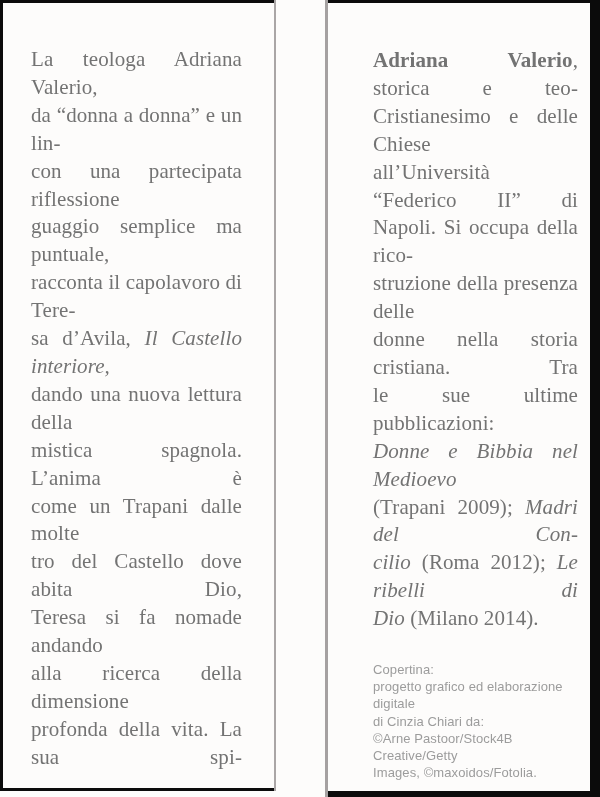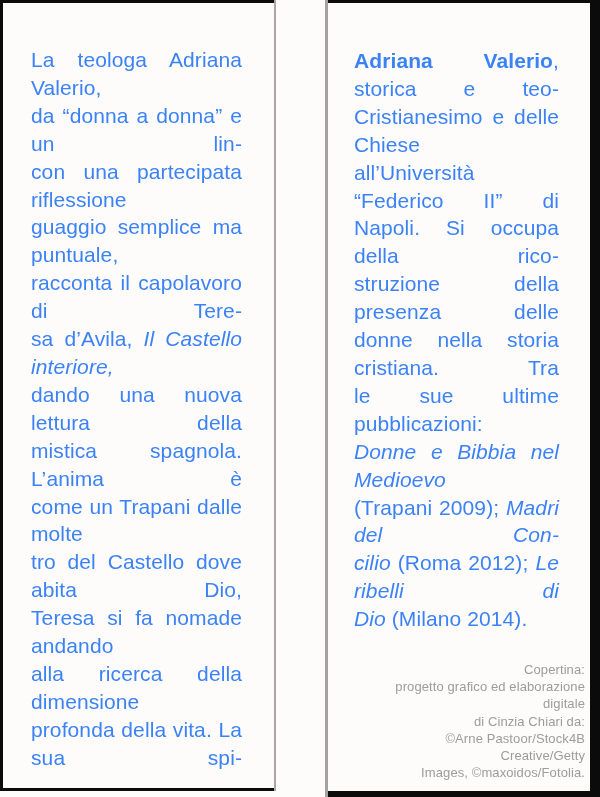--- a/index.html
+++ b/index.html
@@ -29,43 +29,43 @@
     border-right: 10px solid #0b0b0b;
     border-bottom: 6px solid #0b0b0b;
   }
   
   .rule { position: absolute; top: 0; }
   .rule-left  { left: 274px; width: 2px; height: 791px; background: #aaa6a6; }
   .rule-right { left: 325px; width: 3px; height: 797px; background: #a5a1a1; }
   
   .serif-block { position: absolute; }
   .serif-block .line {
-    font-family: Liberation Sans, sans-serif;
+    font-family: Liberation Serif, serif;
     font-size: 21px;
     line-height: 27.9px;
-    color: #3b82f6;
+    color: #737373;
     letter-spacing: 0.1px;
     text-align: justify;
     text-align-last: justify;
     white-space: normal;
   }
   .serif-block .line.last { text-align-last: left; }
   .serif-block .i { font-style: italic; }
   .serif-block .b { font-weight: bold; }
   #left-text { left: 31px; top: 46px; width: 211px; }
-  #bio-text  { left: 354px; top: 47px; width: 205px; }
+  #bio-text  { left: 373px; top: 47px; width: 205px; }
   
   #credits { position: absolute; left: 373px; top: 661px; width: 212px; }
   #credits .line {
     font-family: "Liberation Sans", "DejaVu Sans", sans-serif;
     font-size: 13px;
     line-height: 17.2px;
     color: #9c9c9c;
     letter-spacing: 0.1px;
-    text-align: right;
+    text-align: left;
   }
 </style>
 </head>
 <body>
 
 <div id="canvas">
   <div class="page page-left"></div>
   <div class="rule rule-left"></div>
   <div class="rule rule-right"></div>
   <div class="page page-right"></div>

